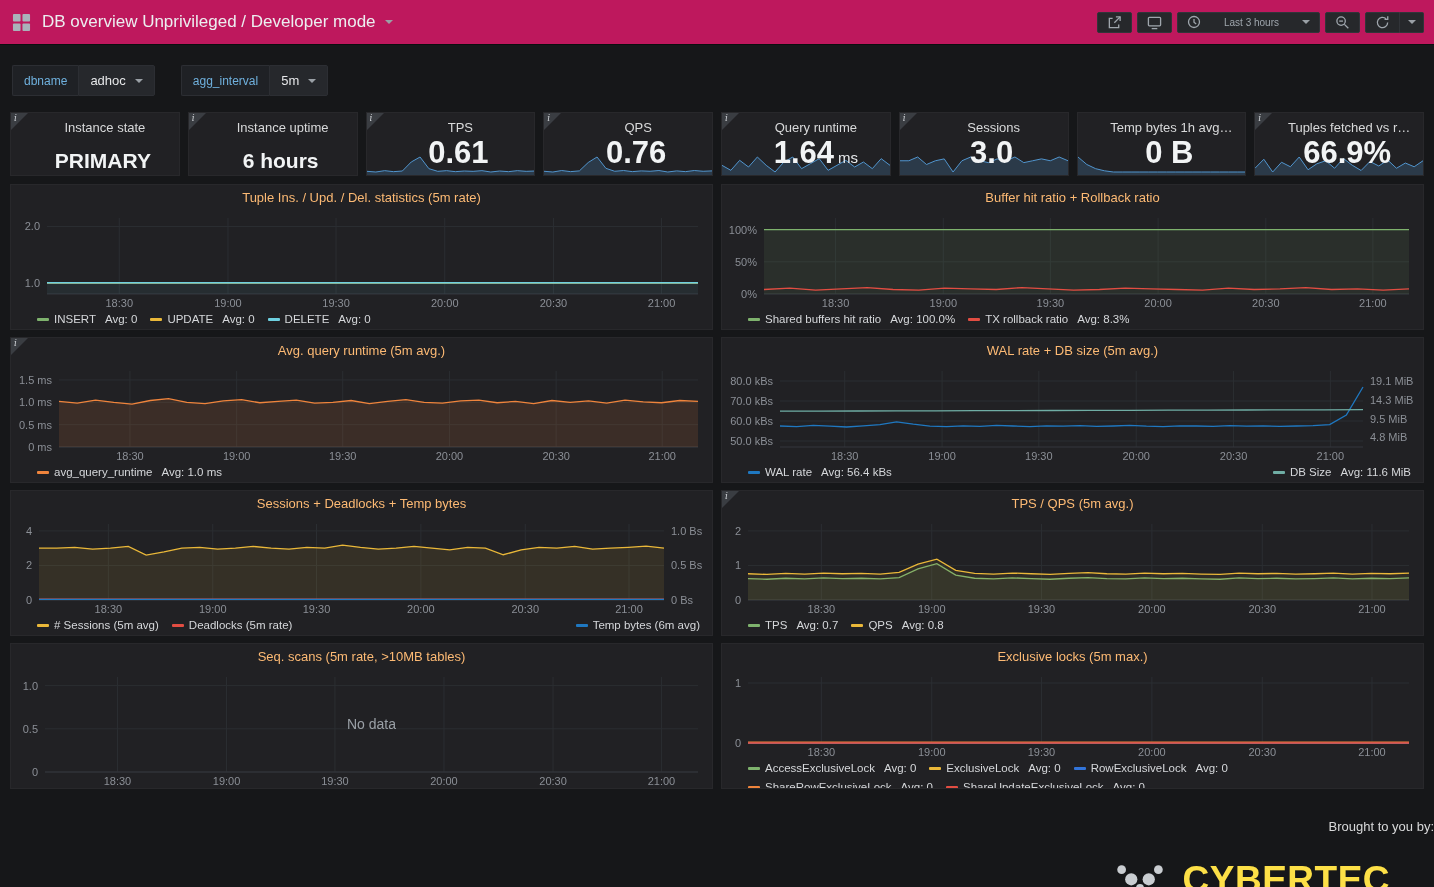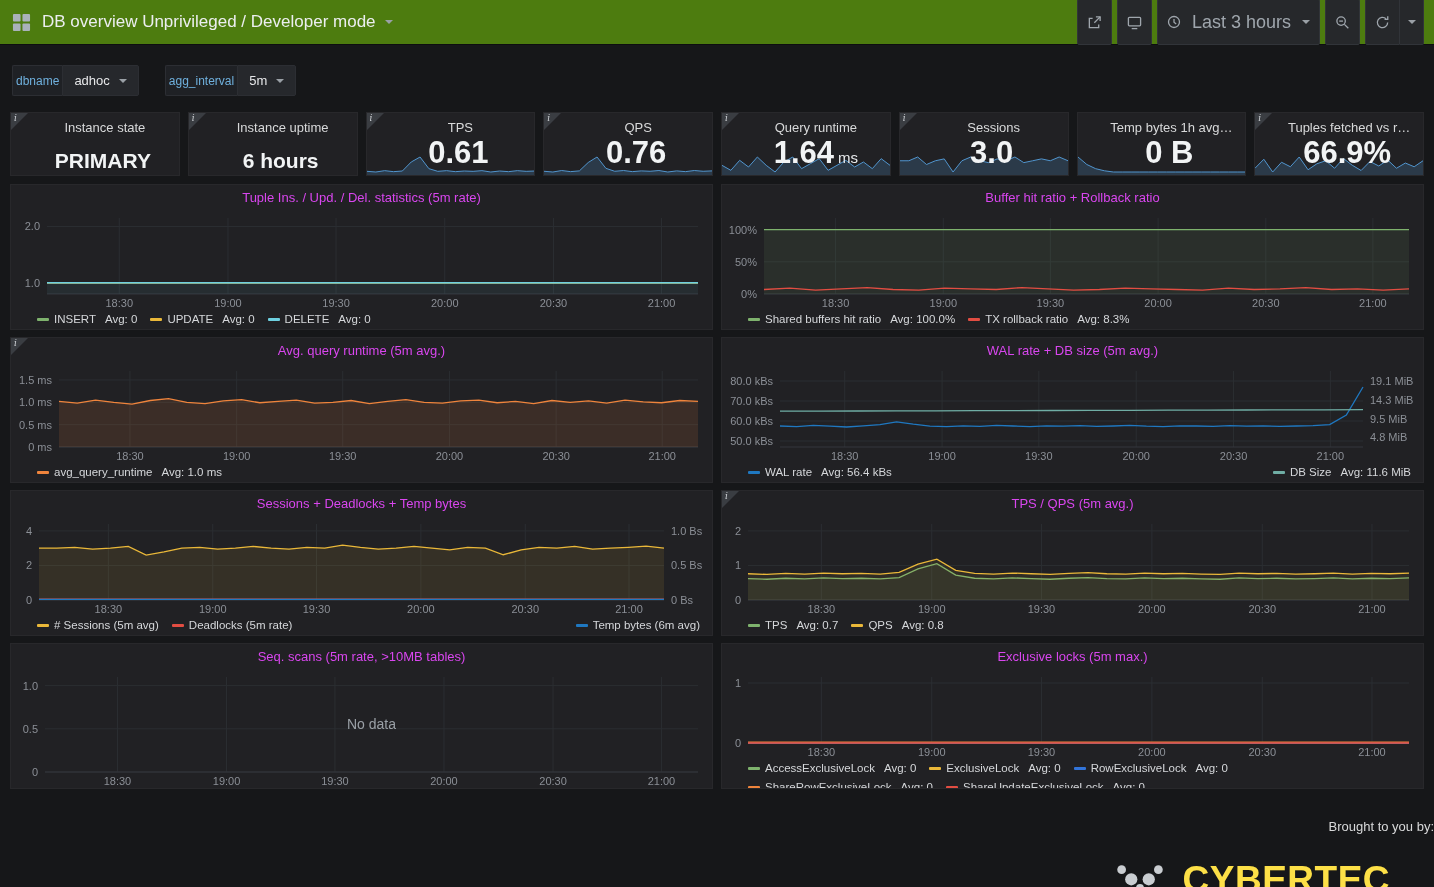--- a/index.html
+++ b/index.html
@@ -3,52 +3,52 @@
 <meta charset="utf-8">
 <style>
   * { box-sizing: border-box; }
   html,body { margin:0; padding:0; }
   body {
     width:1434px; height:887px; overflow:hidden;
     background:#161719; color:#d8d9da;
     font-family:"Liberation Sans", sans-serif;
   }
   
-  .navbar { height:45px; display:flex; align-items:center; background:#4d7c0f; border-bottom:1px solid #0d0e0f; padding-right:10px; }
+  .navbar { height:45px; display:flex; align-items:center; background:#be185d; border-bottom:1px solid #0d0e0f; padding-right:10px; }
   .nav-logo { width:42px; height:45px; display:flex; align-items:center; justify-content:center; color:#aab2ba; cursor:pointer; }
   .nav-title { font-size:17px; color:#eceef0; display:flex; align-items:center; gap:9px; cursor:pointer; }
   .caret { width:0; height:0; border-left:4px solid transparent; border-right:4px solid transparent; border-top:4px solid #9aa0a6; display:inline-block; }
   .nav-right { margin-left:auto; display:flex; align-items:center; gap:5px; }
-  .nav-btn { height:46px; min-width:34px; padding:0 9px; background:#26282b; border:1px solid #313439; border-radius:2px;
-             display:flex; align-items:center; justify-content:center; gap:11px; color:#9fa6ad; font-size:18px; cursor:pointer; white-space:nowrap; }
+  .nav-btn { height:21px; min-width:34px; padding:0 9px; background:#26282b; border:1px solid #313439; border-radius:2px;
+             display:flex; align-items:center; justify-content:center; gap:23px; color:#9fa6ad; font-size:10px; cursor:pointer; white-space:nowrap; }
   .split { display:flex; }
   .split .nav-btn:first-child { border-radius:2px 0 0 2px; }
   .split .nav-btn:last-child { border-left:0; border-radius:0 2px 2px 0; min-width:24px; padding:0 7px; }
   
   .submenu { display:flex; gap:26px; margin:20px 12px 16px 12px; height:31px; }
   .var { display:flex; }
   .var-label { background:#1f2125; border:1px solid #2c2e33; border-right:0; border-radius:2px 0 0 2px;
-               display:flex; align-items:center; padding:0 3px; font-size:12px; color:#6fb0dd; }
+               display:flex; align-items:center; padding:0 11px; font-size:12px; color:#6fb0dd; }
   .var-value { background:#26282c; border:1px solid #2c2e33; border-radius:0 2px 2px 0;
                display:flex; align-items:center; gap:9px; padding:0 11px; font-size:13px; color:#e6e7e9; cursor:pointer; }
   
   .main { padding:0 10px; }
   .stat-row { display:grid; grid-template-columns:repeat(8,1fr); gap:8px; height:64px; margin-bottom:8px; }
   .row { display:grid; grid-template-columns:1fr 1fr; gap:8px; height:146px; margin-bottom:7px; }
   .panel { position:relative; background:#212124; border:1px solid #28282b; overflow:hidden; }
   
   .stat { display:flex; flex-direction:column; align-items:center;padding-left:20px; }
   .stat-title { font-size:13px; margin-top:7px; color:#d8d9da; z-index:2; white-space:nowrap; }
   .stat-value { font-size:31px; font-weight:700; color:#f2f4f5; margin-top:1px; line-height:34px; z-index:2; white-space:nowrap; }
   .stat.txt .stat-value { font-size:21px; margin-top:9px; }
   .stat-value .unit { font-size:15px; font-weight:400; margin-left:4px; color:#e8eaec; }
   .spark { position:absolute; left:0; right:0; bottom:0; height:22px; z-index:1; }
   
   .chart { display:flex; flex-direction:column; }
-  .chart-title { height:25px; line-height:25px; text-align:center; font-size:13px; font-weight:500; color:#d946ef; cursor:pointer; }
+  .chart-title { height:25px; line-height:25px; text-align:center; font-size:13px; font-weight:500; color:#fdba74; cursor:pointer; }
   .plot { height:100px; position:relative; }
   .noleg .plot { height:119px; }
   .leg2 .plot { height:90px; }
   .legend { flex:1; display:flex; flex-wrap:wrap; align-content:flex-start; align-items:center;
             padding:1px 12px 0 26px; column-gap:13px; row-gap:2px; font-size:11.5px; color:#d5d7da; overflow:hidden; }
   .li { display:flex; align-items:center; gap:5px; cursor:pointer; white-space:nowrap; line-height:17px; }
   .li.right { margin-left:auto; }
   .sw { width:12px; height:3px; border-radius:1px; flex:none; }
   .avg { margin-left:4px; }
   

